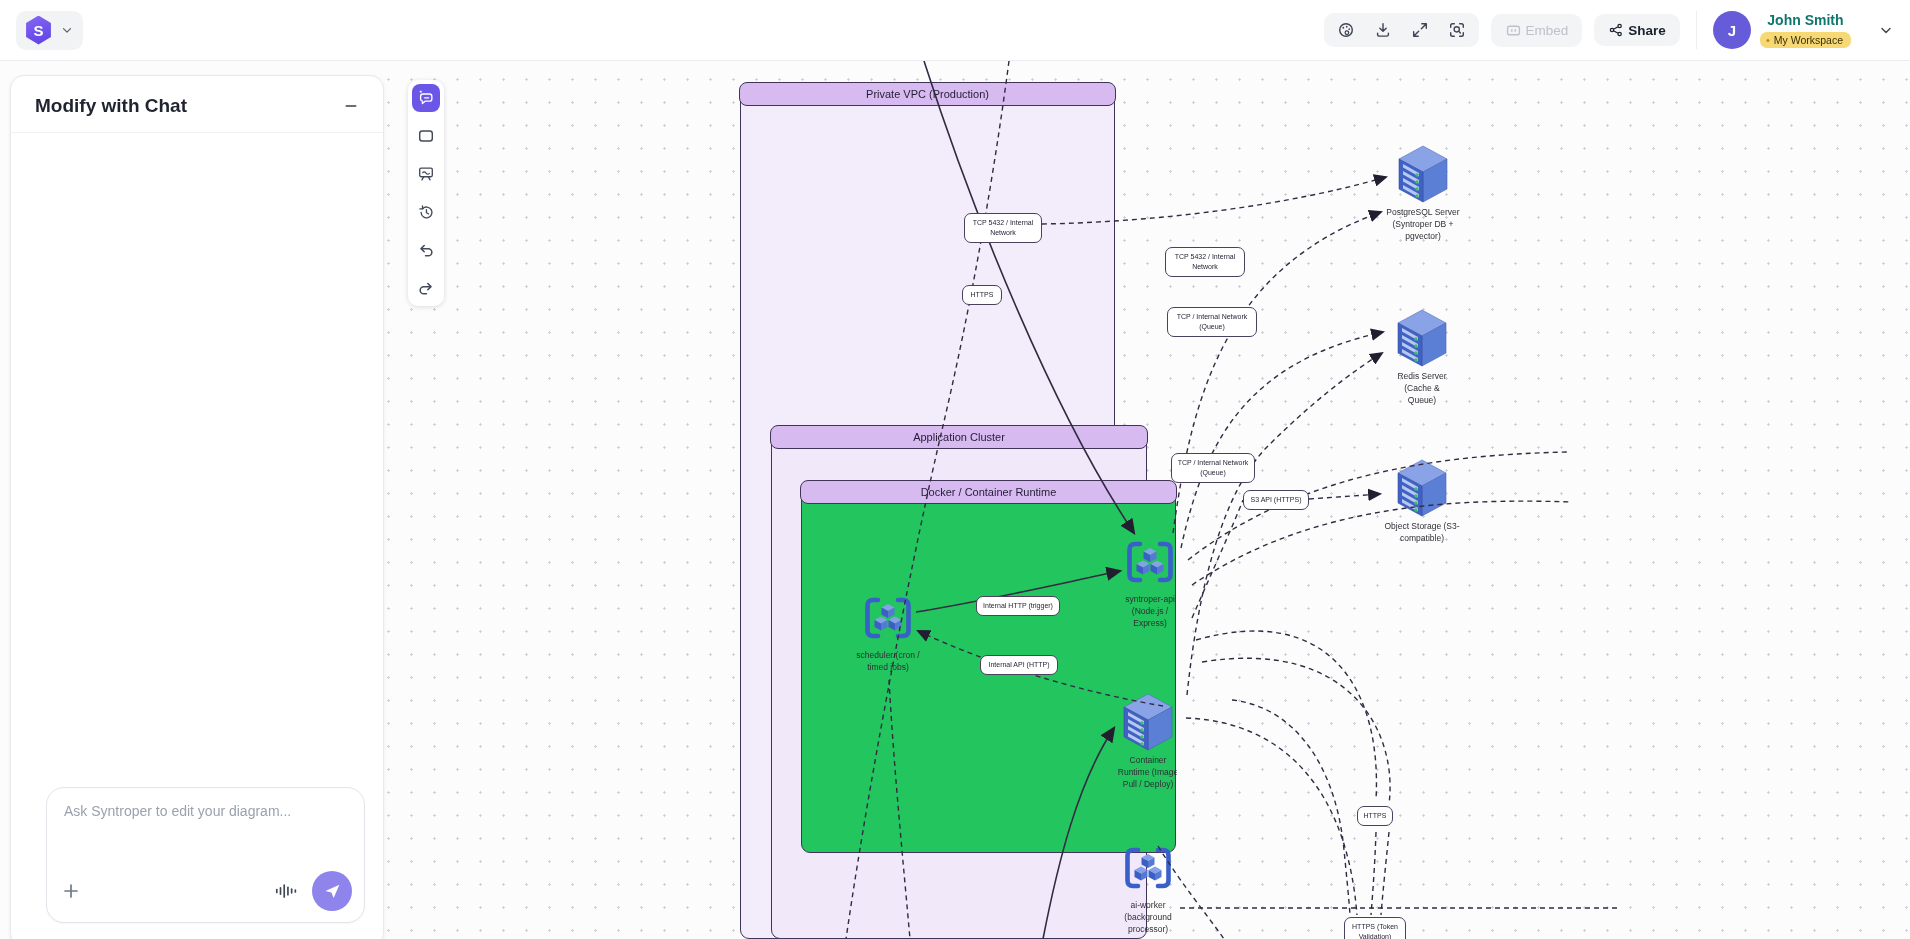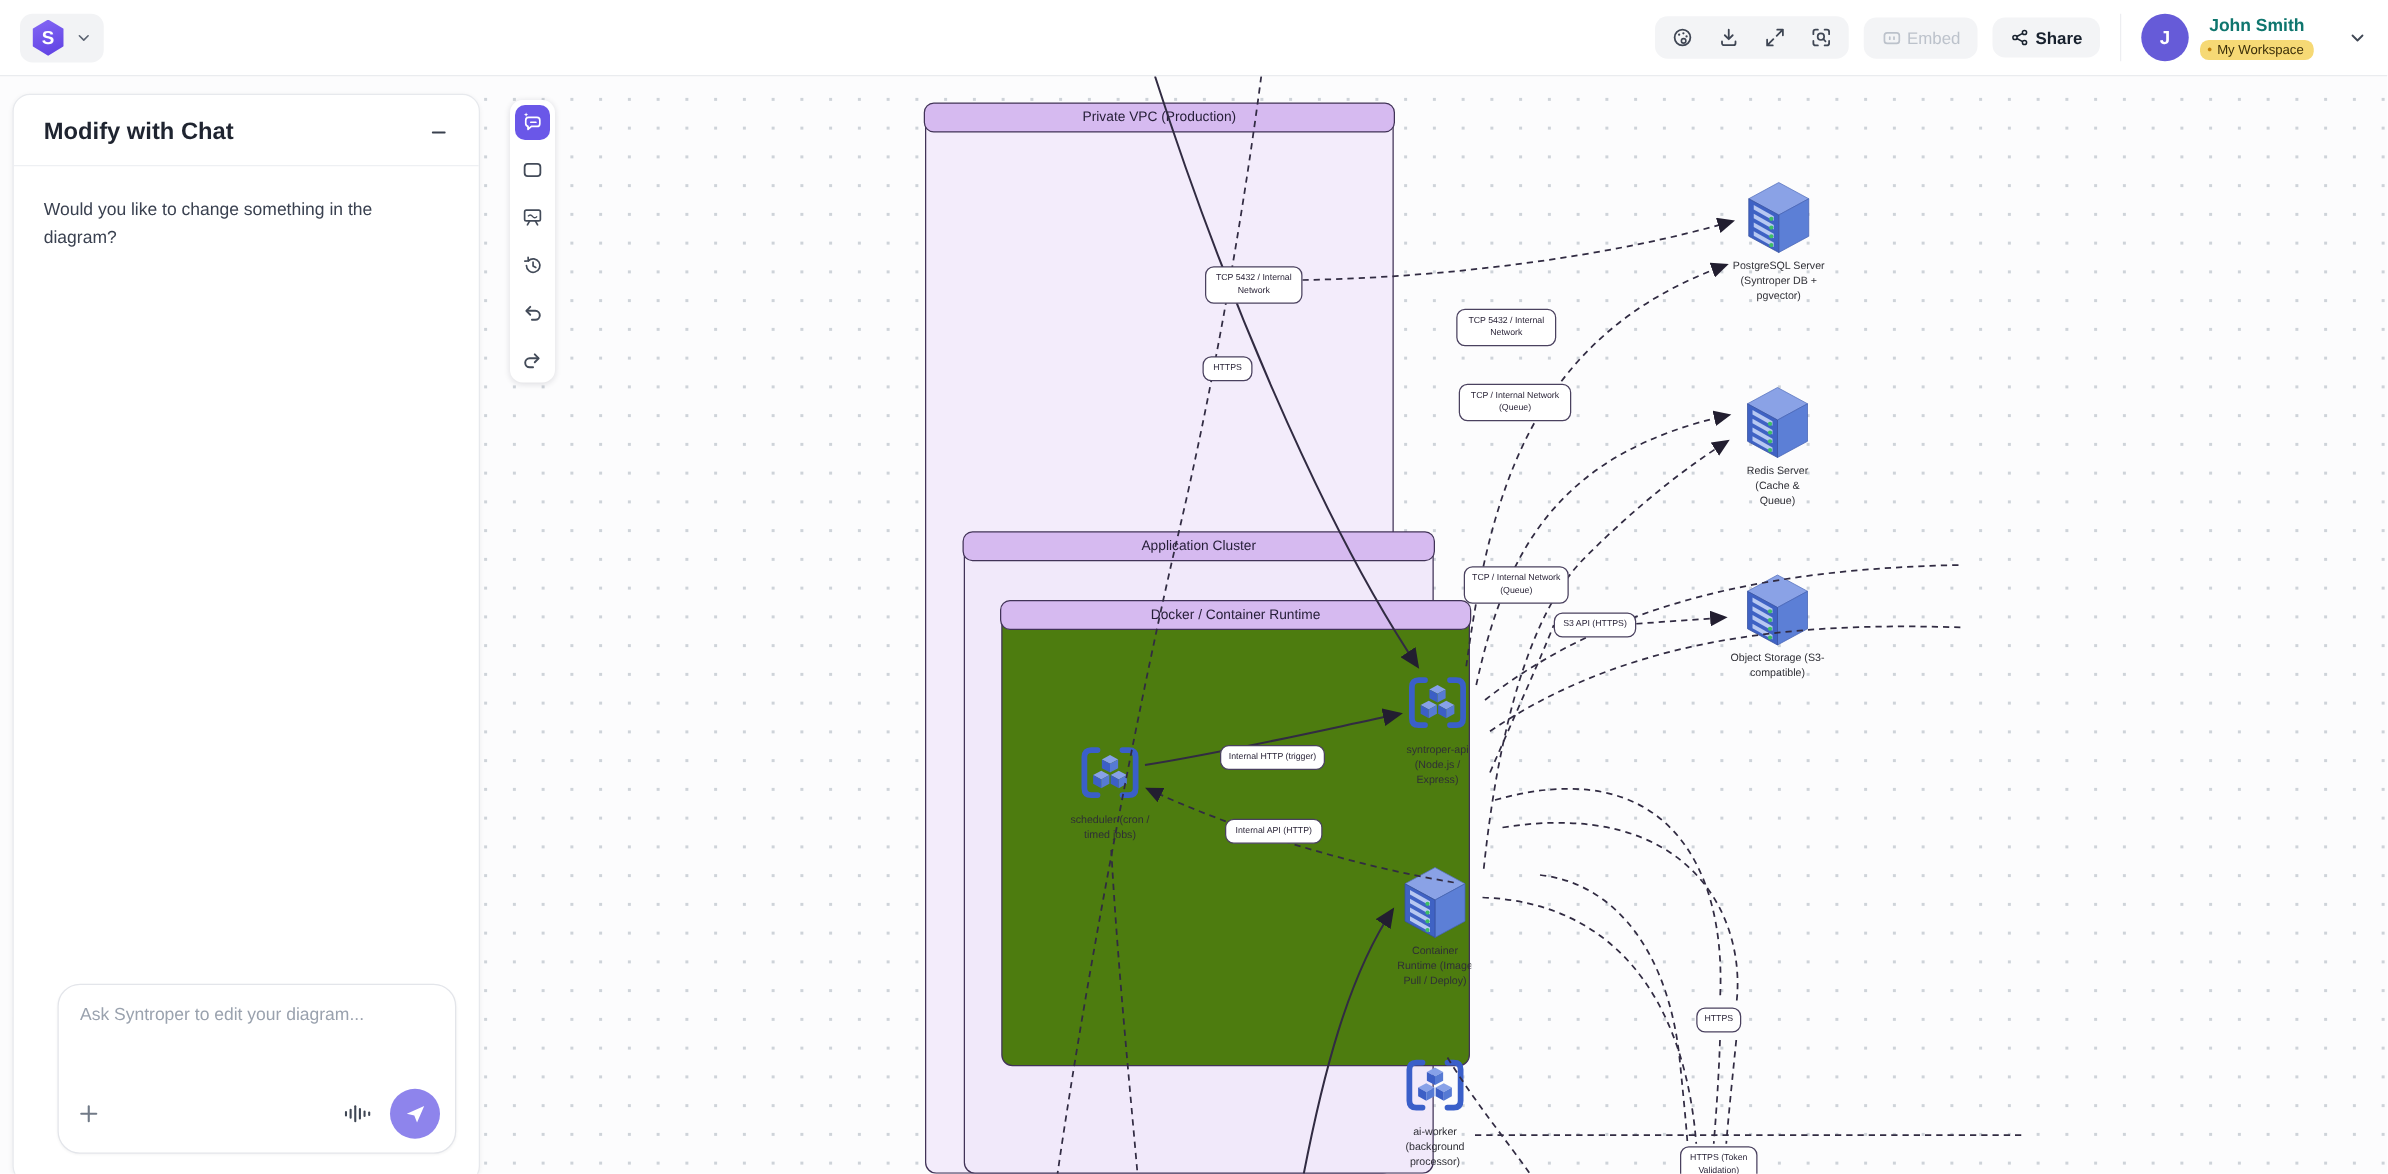--- a/index.html
+++ b/index.html
@@ -60,21 +60,21 @@
   .ctool { width:28px; height:28px; border-radius:8px; display:flex; align-items:center; justify-content:center; cursor:pointer; }
   .ctool.active { background:#6a57e8; }
 
   
   .dg-container { position:absolute; border:1.6px solid #413357; border-radius:9px; }
   .dg-header { position:absolute; left:-1.6px; right:-1.6px; top:-1.6px; height:24px; background:#d6baf0;
     border:1.6px solid #413357; border-radius:8px; display:flex; align-items:center; justify-content:center;
     font-size:11px; font-weight:500; color:#241d36; }
   .vpc { left:740px; top:83px; width:375px; height:856px; background:#f3ecfb; z-index:2; }
   .app-cluster { left:771px; top:426px; width:376px; height:513px; background:#f1e9fa; z-index:3; }
-  .docker { left:801px; top:481px; width:375px; height:372px; background:#4d7c0f; z-index:4; }
+  .docker { left:801px; top:481px; width:375px; height:372px; background:#22c55e; z-index:4; }
   .docker-clip { position:absolute; left:801px; top:481px; width:376px; height:458px; overflow:hidden; z-index:5; }
   .dg-node { position:absolute; display:flex; flex-direction:column; align-items:center; text-align:center; cursor:pointer; }
   .node-label { font-size:8.5px; color:#2f2f36; line-height:1.4; margin-top:3px; }
   .bracket-node .node-label { margin-top:9px; }
   .edges-svg { position:absolute; left:0; top:0; width:1910px; height:939px; z-index:6; pointer-events:none; }
   .edge-label { position:absolute; background:#fff; border:1.2px solid #4a415f; border-radius:7px; font-size:7px;
     color:#2a2438; padding:4px 3px; line-height:1.45; text-align:center; z-index:7; }
   .right-node { z-index:5; }
 </style>
 </head>
@@ -279,21 +279,20 @@
 <div class="chat-panel">
   <div class="chat-header">
     <span class="chat-title">Modify with Chat</span>
     <span class="chat-min">
       <svg class="icon" width="16" height="16" viewBox="0 0 20 20">
         <line x1="4" y1="10" x2="16" y2="10" stroke="#39404e" stroke-width="1.8" stroke-linecap="round"></line>
       </svg>
     </span>
   </div>
   <div class="chat-divider"></div>
-  <div class="chat-message">Would you like to change something in the diagram?</div>
   <div class="chat-input-card">
     <textarea placeholder="Ask Syntroper to edit your diagram..." style=""></textarea>
     <div class="input-actions">
       <span class="plus-btn">
         <svg class="icon" width="20" height="20" viewBox="0 0 20 20">
           <path d="M10 4 v12 M4 10 h12" fill="none" stroke="#717a87" stroke-width="1.7" stroke-linecap="round"></path>
         </svg>
       </span>
       <div class="input-right">
         <span class="wave-icon">

